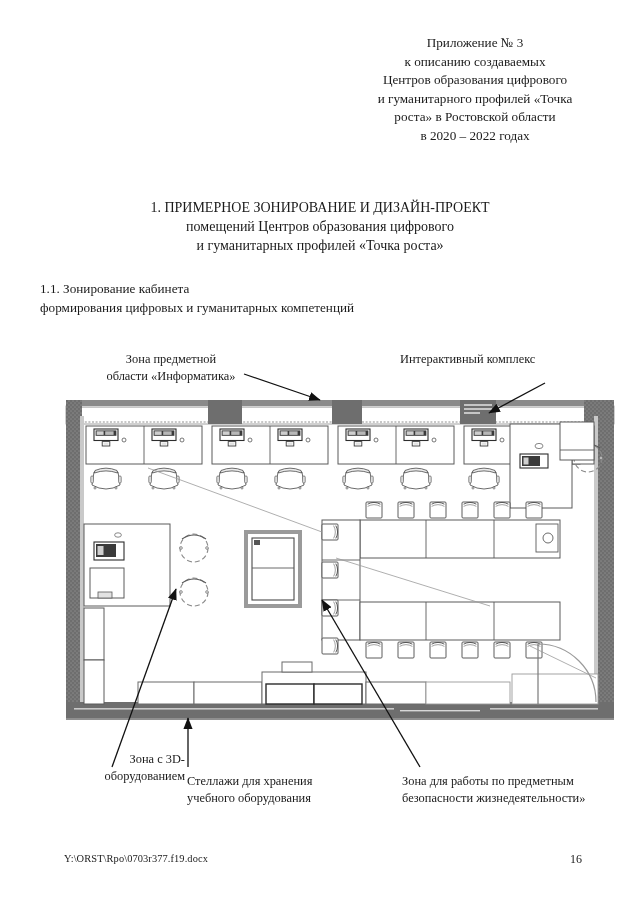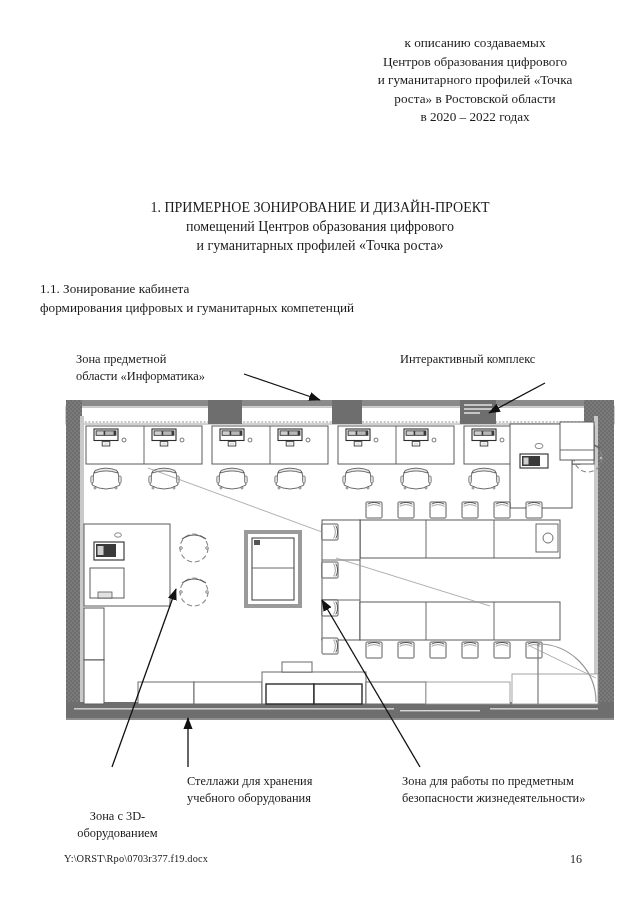--- a/index.html
+++ b/index.html
@@ -49,23 +49,23 @@
     line-height: 19px;
   }
 
   
   .callout {
     position: absolute;
     font-size: 12.4px;
     line-height: 16.5px;
     color: #1a1a1a;
   }
-  #callout-informatika { left: 76px;  top: 351px; width: 190px; text-align: left; }
+  #callout-informatika { left: 76px;  top: 351px; width: 190px; text-align: center; }
   #callout-interactive { left: 400px; top: 351px; width: 220px; text-align: left; }
-  #callout-3d          { left: 50px;  top: 808px; width: 135px; text-align: center; }
+  #callout-3d          { left: 50px;  top: 751px; width: 135px; text-align: right; }
   #callout-shelves     { left: 187px; top: 773px; width: 175px; text-align: left; }
   #callout-technology  { left: 402px; top: 773px; width: 240px; text-align: left; }
 
   
   #footer-path {
     position: absolute;
     left: 64px;
     top: 853px;
     font-size: 10.4px;
     color: #222;
@@ -94,20 +94,21 @@
     top: 0;
     width: 640px;
     height: 905px;
     pointer-events: none;
   }
 </style>
 </head>
 <body>
 
 <div id="header-block">
+  <div>Приложение № 3</div>
   <div>к описанию создаваемых</div>
   <div>Центров образования цифрового</div>
   <div>и гуманитарного профилей «Точка</div>
   <div>роста» в Ростовской области</div>
   <div>в 2020 – 2022 годах</div>
 </div>
 
 <div id="section-title">
   <div>1. ПРИМЕРНОЕ ЗОНИРОВАНИЕ И ДИЗАЙН-ПРОЕКТ</div>
   <div>помещений Центров образования цифрового</div>

